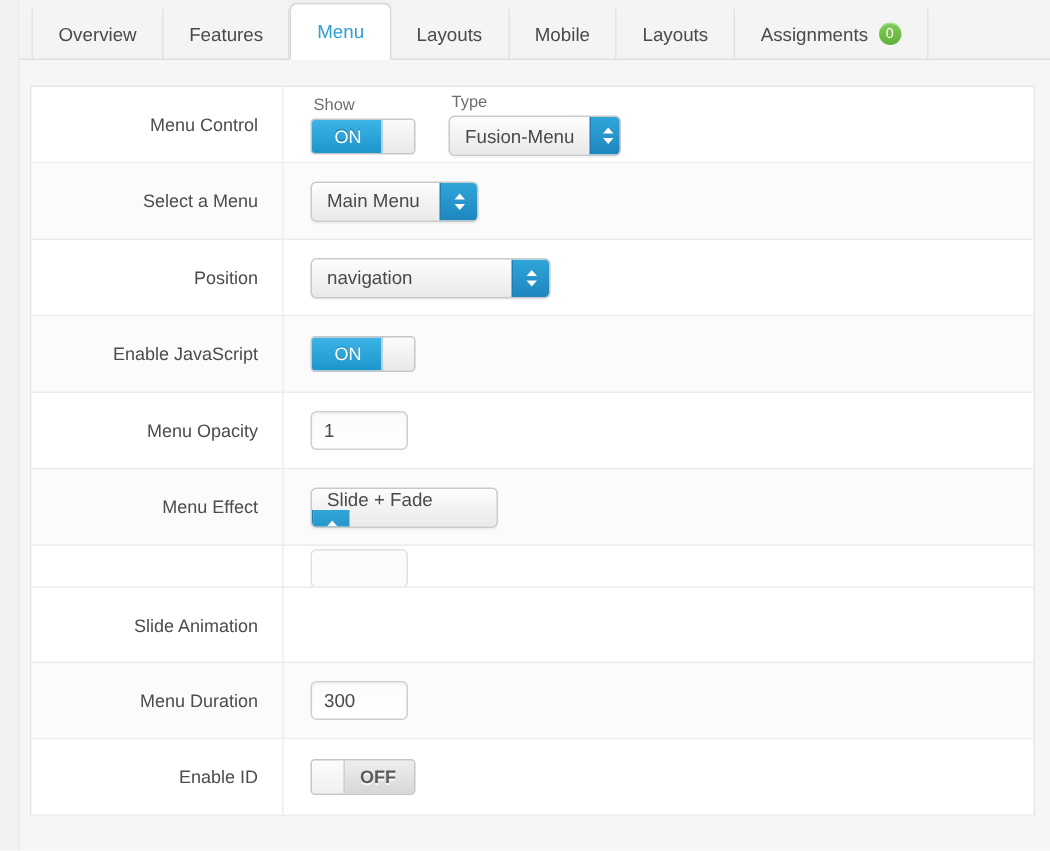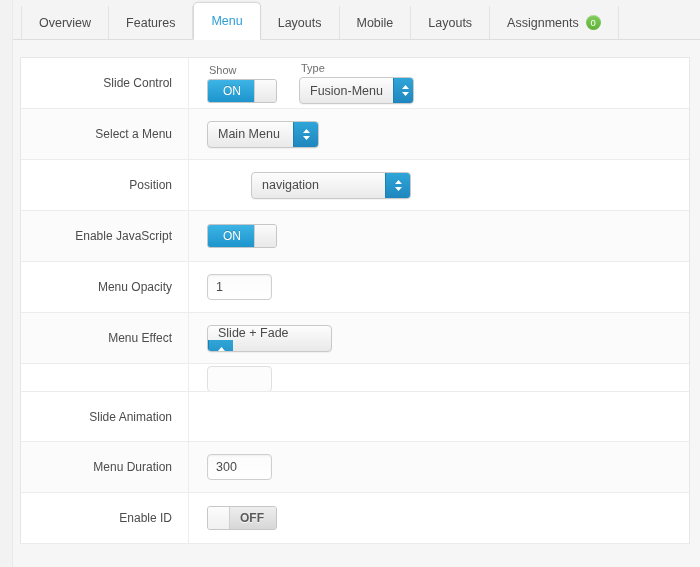--- a/index.html
+++ b/index.html
@@ -232,21 +232,21 @@
     justify-content: center;
     background-image: linear-gradient(to bottom, #2fa5d8, #1e86be);
     border-left: 1px solid #1d7fb4;
   }
   .select .sel-btn svg { display: block; }
 
   .sel-w-main   { width: 112px; }
   .sel-w-main .sel-value { width: 87px; }
   .sel-w-type   { width: 115px; }
   .sel-w-type .sel-value { width: 100px; }
-  .sel-w-pos    { width: 160px; margin-left: 44px; }
+  .sel-w-pos    { width: 160px; }
   .sel-w-pos .sel-value { width: 135px; }
   .sel-w-effect { width: 125px; flex-direction: column; }
   .sel-w-effect .sel-value { width: 100px; }
   .sel-w-anim   { width: 165px; }
   .sel-w-anim .sel-value { width: 140px; }
 
   
   .text-input {
     width: 65px;
     height: 26px;
@@ -307,21 +307,21 @@
     <div class="tab">
       <span class="tab-label">Assignments</span>
       <span class="badge">0</span>
     </div>
 
   </div>
 
   <div class="panel">
 
     <div class="row">
-      <div class="row-label">Slide Control</div>
+      <div class="row-label">Menu Control</div>
       <div class="row-field">
 
         <div class="field-group">
           <span class="sub-label">Show</span>
           <div class="toggle on">
             <div class="track">
               <span class="fill"></span>
               <span class="state-text">ON</span>
               <span class="knob"></span>
             </div>

